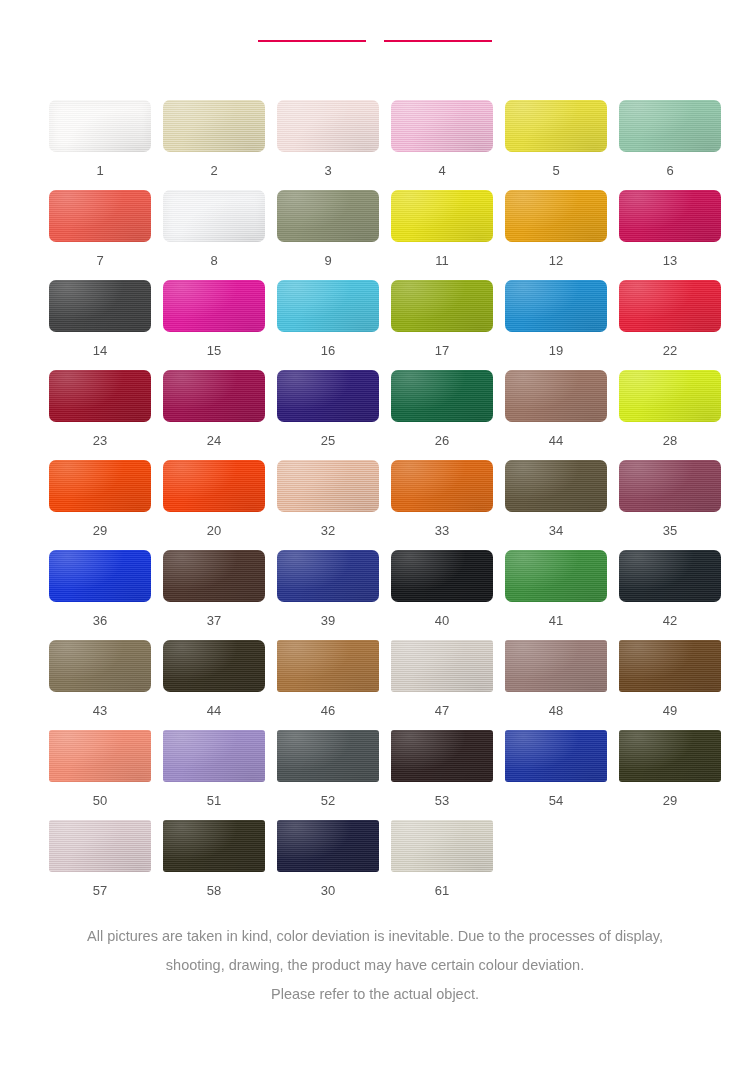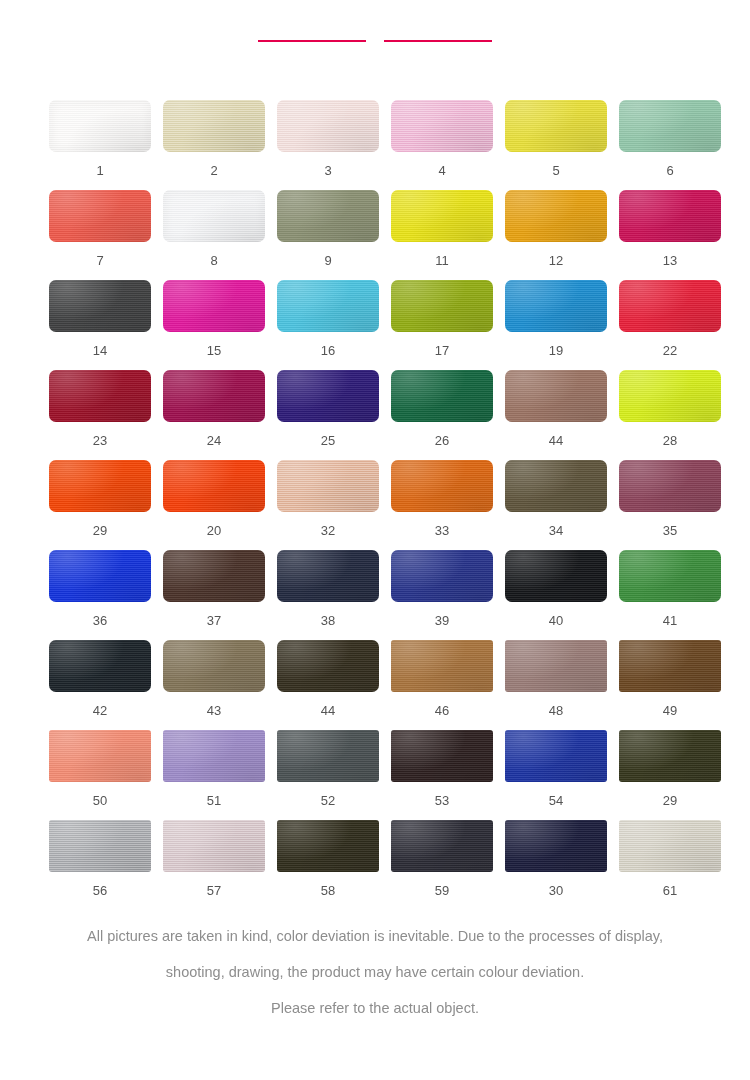--- a/index.html
+++ b/index.html
@@ -119,21 +119,21 @@
   
   .footer {
     margin: 14px auto 0;
     width: 700px;
     text-align: center;
     color: #8d8d8d;
     font-size: 14.5px;
     line-height: 25px;
     font-family: "Liberation Sans", sans-serif;
   }
-  .footer p { margin: 11px; }
+  .footer p { margin: 4px; }
 </style>
 </head>
 <body>
 
 <div class="page">
 
   <div class="title-block">
     <span class="title-rule"></span>
     <span class="title-rule"></span>
   </div>
@@ -325,26 +325,20 @@
         </div>
         <div class="num">36</div>
       </div>
       <div class="cell">
         <div class="swatch" style="background: rgb(74, 50, 41);">
           <span class="gloss"></span>
         </div>
         <div class="num">37</div>
       </div>
       <div class="cell">
-        <div class="swatch" style="background: rgb(34, 41, 63);">
-          <span class="gloss"></span>
-        </div>
-        <div class="num">38</div>
-      </div>
-      <div class="cell">
         <div class="swatch" style="background: rgb(39, 51, 139);">
           <span class="gloss"></span>
         </div>
         <div class="num">39</div>
       </div>
       <div class="cell">
         <div class="swatch" style="background: rgb(20, 22, 25);">
           <span class="gloss"></span>
         </div>
         <div class="num">40</div>
@@ -373,20 +367,26 @@
         </div>
         <div class="num">44</div>
       </div>
       <div class="cell">
         <div class="swatch sq" style="background: rgb(169, 116, 61);">
           <span class="gloss"></span>
         </div>
         <div class="num">46</div>
       </div>
       <div class="cell">
+        <div class="swatch sq pale" style="background: rgb(207, 200, 192);">
+          <span class="gloss"></span>
+        </div>
+        <div class="num">47</div>
+      </div>
+      <div class="cell">
         <div class="swatch sq" style="background: rgb(154, 125, 120);">
           <span class="gloss"></span>
         </div>
         <div class="num">48</div>
       </div>
       <div class="cell">
         <div class="swatch sq" style="background: rgb(107, 71, 34);">
           <span class="gloss"></span>
         </div>
         <div class="num">49</div>
@@ -421,42 +421,30 @@
         </div>
         <div class="num">54</div>
       </div>
       <div class="cell">
         <div class="swatch sq" style="background: rgb(53, 54, 28);">
           <span class="gloss"></span>
         </div>
         <div class="num">29</div>
       </div>
       <div class="cell">
-        <div class="swatch sq pale" style="background: rgb(166, 168, 172);">
-          <span class="gloss"></span>
-        </div>
-        <div class="num">56</div>
-      </div>
-      <div class="cell">
         <div class="swatch sq pale" style="background: rgb(214, 196, 200);">
           <span class="gloss"></span>
         </div>
         <div class="num">57</div>
       </div>
       <div class="cell">
         <div class="swatch sq" style="background: rgb(48, 45, 28);">
           <span class="gloss"></span>
         </div>
         <div class="num">58</div>
-      </div>
-      <div class="cell">
-        <div class="swatch sq" style="background: rgb(43, 43, 53);">
-          <span class="gloss"></span>
-        </div>
-        <div class="num">59</div>
       </div>
       <div class="cell">
         <div class="swatch sq" style="background: rgb(27, 29, 60);">
           <span class="gloss"></span>
         </div>
         <div class="num">30</div>
       </div>
       <div class="cell">
         <div class="swatch sq pale" style="background: rgb(210, 206, 193);">
           <span class="gloss"></span>

